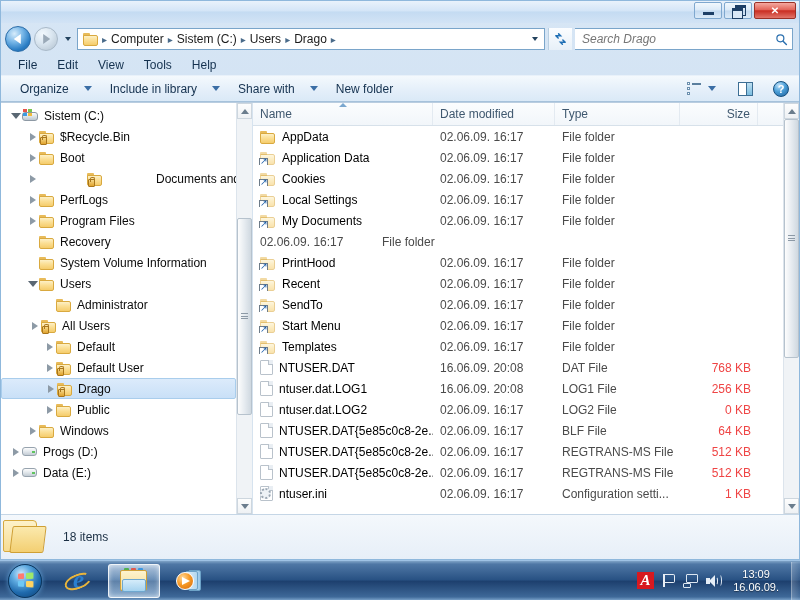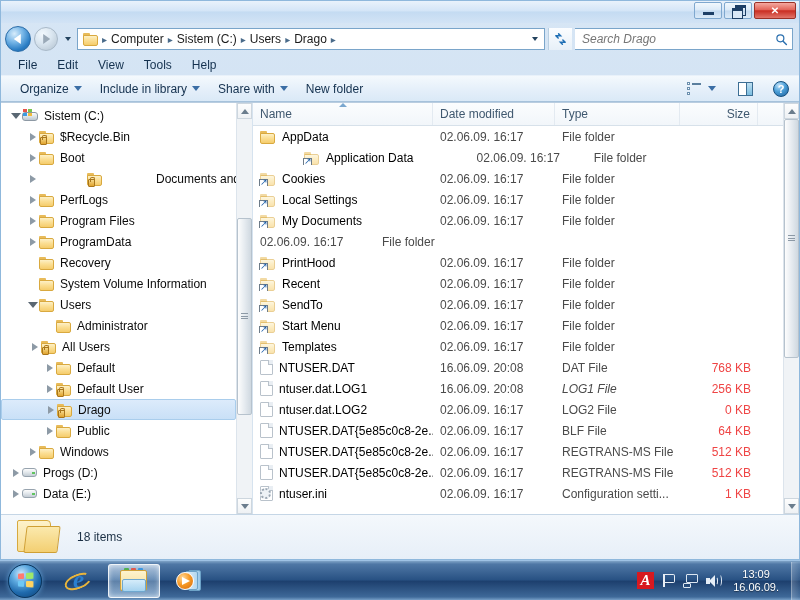--- a/index.html
+++ b/index.html
@@ -105,21 +105,21 @@
     height:20px; flex:0 0 20px; display:flex; align-items:center; padding-left:8px; gap:2px;
   }
   .menuitem { padding:2px 9px; font-size:12px; color:#14314f; cursor:default; }
 
   
   #cmdbar {
     height:27px; flex:0 0 27px; display:flex; align-items:center; padding:0 6px 0 10px;
     background: linear-gradient(to bottom,#f4f9fd 0%,#e6f0fa 50%,#dae9f7 100%);
     border-top:1px solid #e8f1fa; border-bottom:1px solid #a6c2db;
   }
-  .cmd { display:flex; align-items:center; gap:5px; padding:3px 9px; font-size:12px; color:#14314f; cursor:default; }
+  .cmd { display:flex; align-items:center; gap:15px; padding:3px 9px; font-size:12px; color:#14314f; cursor:default; }
   #cmdspacer { flex:1; }
   .cmdicon { display:flex; align-items:center; justify-content:center; cursor:default; padding:2px 4px; }
   
   .ic-viewlist { position:relative; width:15px; height:12px; }
   .ic-viewlist i {
     position:absolute; left:5px; width:9px; height:2px; background:#5b7f9e; display:block;
   }
   .ic-viewlist i:nth-child(1){top:0}
   .ic-viewlist i:nth-child(2){top:5px}
   .ic-viewlist i:nth-child(3){top:10px}
@@ -274,21 +274,20 @@
     background:#e9eef3; border-left:1px solid #b9c2cb; border-bottom:1px solid #b9c2cb;
   }
   .gear {
     position:absolute; left:0; top:2px; width:11px; height:11px; border-radius:50%;
     border:2px dotted #9aa6b2; background:#eef2f6;
   }
 
   
   #statusbar {
     height:45px; flex:0 0 45px; display:flex; align-items:center; gap:14px;
-    padding-left:14px;
     background: linear-gradient(to bottom,#f4f8fc 0%,#e7eff8 100%);
     border-top:1px solid #c5d6e6;
   }
   .bigfolder { width:48px; height:38px; position:relative; flex:0 0 48px; }
   .bigfolder .back {
     position:absolute; left:2px; top:2px; width:34px; height:32px;
     background:linear-gradient(to bottom,#fdf2cb,#f7dc91);
     border:1px solid #d7a93e; border-radius:2px 4px 2px 2px;
   }
   .bigfolder .front {
@@ -612,30 +611,20 @@
             <span class="tw">
               <span class="tri"></span>
             </span>
             <span class="fi">
               <span class="tab"></span>
               <span class="body"></span>
             </span>
             <span class="tlabel">Program Files</span>
           </div>
           <div class="tnode" style="padding-left: 25px;">
-            <span class="tw">
-              <span class="tri"></span>
-            </span>
-            <span class="fi">
-              <span class="tab"></span>
-              <span class="body"></span>
-            </span>
-            <span class="tlabel">ProgramData</span>
-          </div>
-          <div class="tnode" style="padding-left: 25px;">
             <span class="tw"></span>
             <span class="fi">
               <span class="tab"></span>
               <span class="body"></span>
             </span>
             <span class="tlabel">Recovery</span>
           </div>
           <div class="tnode" style="padding-left: 25px;">
             <span class="tw"></span>
             <span class="fi">
@@ -788,21 +777,21 @@
                 <span class="tab"></span>
                 <span class="body"></span>
               </span>
               <span>AppData</span>
             </div>
             <div class="cell date" style="width: 122px;">02.06.09. 16:17</div>
             <div class="cell type" style="width: 125px;">File folder</div>
             <div class="cell size" style="width: 78px;"></div>
           </div>
           <div class="frow">
-            <div class="cell name" style="width: 180px; margin-left: 44px;">
+            <div class="cell name" style="width: 180px;">
               <span class="fi faded">
                 <span class="tab"></span>
                 <span class="body"></span>
                 <span class="shortcut"></span>
               </span>
               <span>Application Data</span>
             </div>
             <div class="cell date" style="width: 122px;">02.06.09. 16:17</div>
             <div class="cell type" style="width: 125px;">File folder</div>
             <div class="cell size" style="width: 78px;"></div>
@@ -930,21 +919,21 @@
           </div>
           <div class="frow">
             <div class="cell name" style="width: 180px;">
               <span class="doci">
                 <span class="pg"></span>
                 <span class="fold"></span>
               </span>
               <span>ntuser.dat.LOG1</span>
             </div>
             <div class="cell date" style="width: 122px;">16.06.09. 20:08</div>
-            <div class="cell type" style="width: 125px; font-style: italic;">LOG1 File</div>
+            <div class="cell type" style="width: 125px;">LOG1 File</div>
             <div class="cell size" style="width: 78px;">256 KB</div>
           </div>
           <div class="frow">
             <div class="cell name" style="width: 180px;">
               <span class="doci">
                 <span class="pg"></span>
                 <span class="fold"></span>
               </span>
               <span>ntuser.dat.LOG2</span>
             </div>

